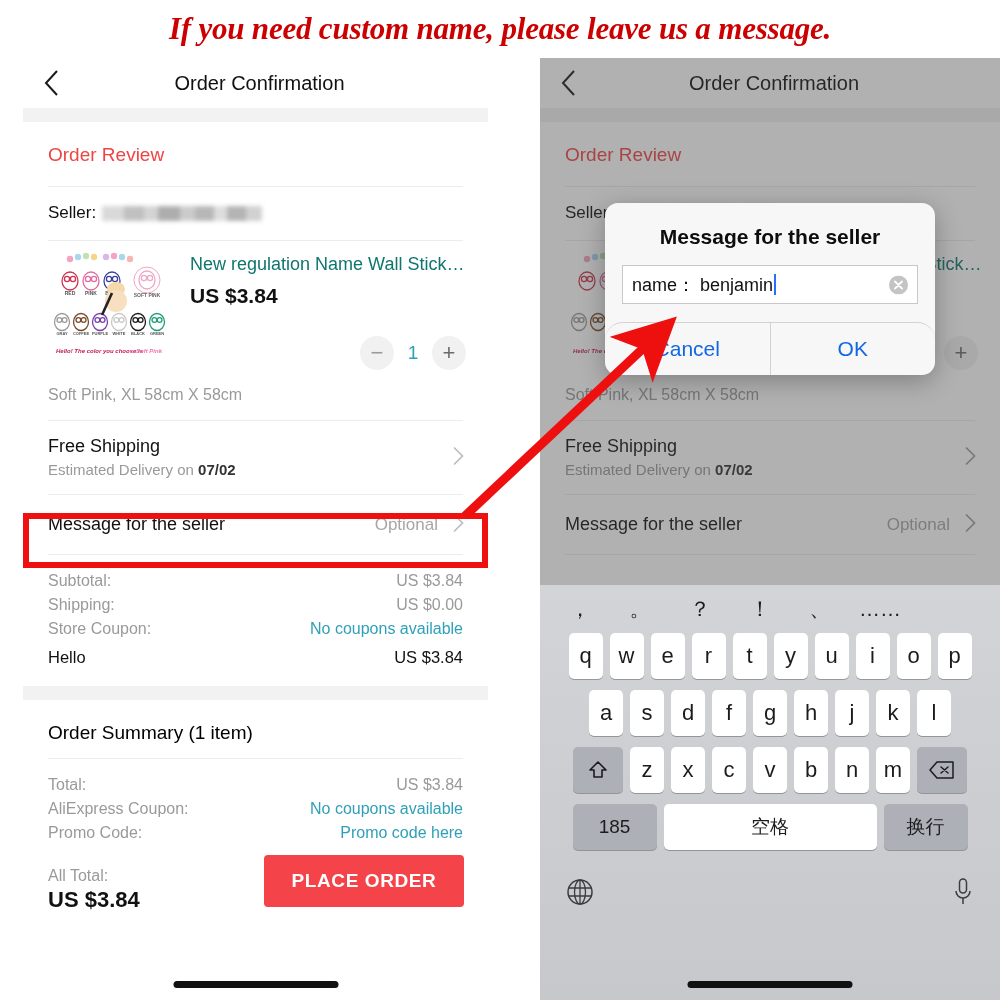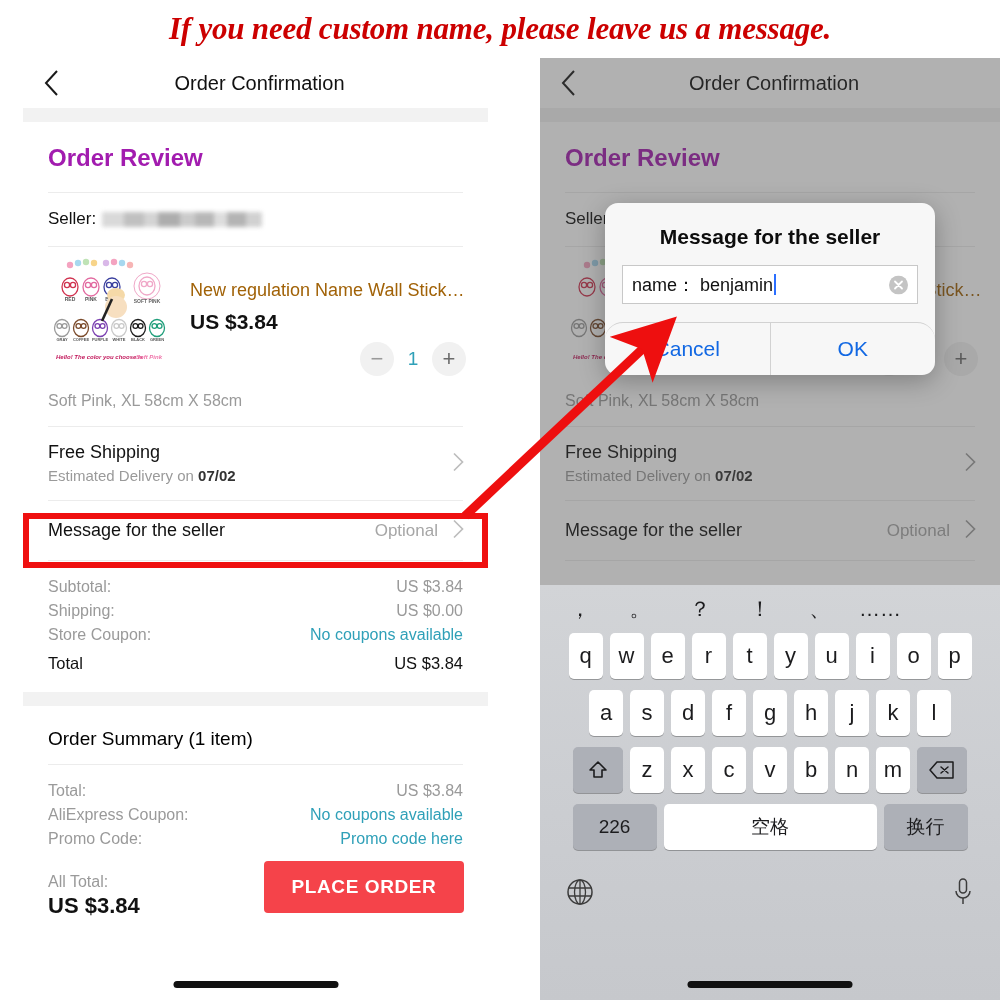--- a/index.html
+++ b/index.html
@@ -31,37 +31,37 @@
   }
   .nav-title{
     position:absolute;left:8px;right:0;top:0;height:50px;
     display:flex;align-items:center;justify-content:center;
     font-size:20px;color:#111;
   }
 
   .gapbar{height:14px;background:#f2f2f2;}
 
   .card{background:#fff;}
-  .sec-title{font-size:24px;color:#a21caf;padding:22px 25px 20px 25px;font-weight:bold;}
+  .sec-title{font-size:19px;color:#ef4444;padding:22px 25px 20px 25px;}
   .hr{height:1px;background:#ececec;margin:0 25px;}
 
   .seller-row{display:flex;align-items:center;padding:16px 25px 17px 25px;font-size:17px;color:#111;}
   .blur-name{
     margin-left:6px;width:160px;height:15px;border-radius:1px;
     background:
       linear-gradient(90deg,#d7d7d7 0 14%,#bdbdbd 14% 26%,#d2d2d2 26% 35%,#a9a9a9 35% 49%,
       #c9c9c9 49% 58%,#b4b4b4 58% 70%,#dcdcdc 70% 78%,#b0b0b0 78% 90%,#cfcfcf 90% 100%);
     filter:blur(2.2px);opacity:.95;
   }
 
   
   .product{display:flex;padding:8px 25px 0 25px;position:relative;}
   .thumb{width:125px;height:115px;flex:0 0 125px;position:relative;background:#fff;}
   .pinfo{flex:1;padding-left:17px;padding-top:4px;}
-  .pname{font-size:18px;color:#a16207;line-height:1.25;overflow:hidden;white-space:nowrap;text-overflow:ellipsis;max-width:280px;margin-top:20px;}
+  .pname{font-size:18px;color:#0f766e;line-height:1.25;overflow:hidden;white-space:nowrap;text-overflow:ellipsis;max-width:280px;}
   .pprice{font-size:21px;font-weight:bold;color:#111;margin-top:8px;}
   .stepper{position:absolute;right:22px;bottom:-6px;display:flex;align-items:center;gap:11px;}
   .step-btn{width:34px;height:34px;border-radius:50%;background:#f1f1f1;display:flex;align-items:center;justify-content:center;font-size:22px;color:#9a9a9a;line-height:1;}
   .step-btn.plus{color:#6b6b6b;}
   .qty{font-size:19px;color:#2fa0b8;min-width:16px;text-align:center;}
   .variant{font-size:16px;color:#9a9a9a;padding:22px 25px 16px 25px;}
 
   .row-link{position:relative;padding:15px 25px 16px 25px;}
   .row-t1{font-size:18px;color:#111;}
   .row-t2{font-size:15px;color:#9a9a9a;margin-top:4px;}
@@ -291,21 +291,21 @@
         </div>
         <div class="sum-row">
           <span>Shipping:</span>
           <span>US $0.00</span>
         </div>
         <div class="sum-row">
           <span>Store Coupon:</span>
           <span class="teal">No coupons available</span>
         </div>
         <div class="sum-row total">
-          <span>Total</span>
+          <span>Hello</span>
           <span>US $3.84</span>
         </div>
       </div>
     </div>
 
     <div class="gapbar"></div>
 
     <div class="card">
       <div class="order-sum-title">Order Summary (1 item)</div>
       <div class="hr"></div>
@@ -533,21 +533,21 @@
         <div class="key">m</div>
         <div class="key wide">
           <svg width="26" height="20" viewBox="0 0 26 20">
               <path d="M8 2 L24 2 L24 18 L8 18 L1 10 Z" fill="none" stroke="#1c1c1e" stroke-width="1.5" stroke-linejoin="round"></path>
               <path d="M12 7 L19 13 M19 7 L12 13" stroke="#1c1c1e" stroke-width="1.5" stroke-linecap="round"></path>
             </svg>
         </div>
       </div>
 
       <div class="krow">
-        <div class="key num">226</div>
+        <div class="key num">185</div>
         <div class="key space">空格</div>
         <div class="key ret">换行</div>
       </div>
 
       <div class="kbot">
         <span>
           <svg width="28" height="28" viewBox="0 0 28 28">
               <circle cx="14" cy="14" r="12" fill="none" stroke="#3c3c3c" stroke-width="1.5"></circle>
               <ellipse cx="14" cy="14" rx="5.5" ry="12" fill="none" stroke="#3c3c3c" stroke-width="1.3"></ellipse>
               <path d="M2.4 10 H25.6 M2.4 18 H25.6 M14 2 V26" fill="none" stroke="#3c3c3c" stroke-width="1.3"></path>

